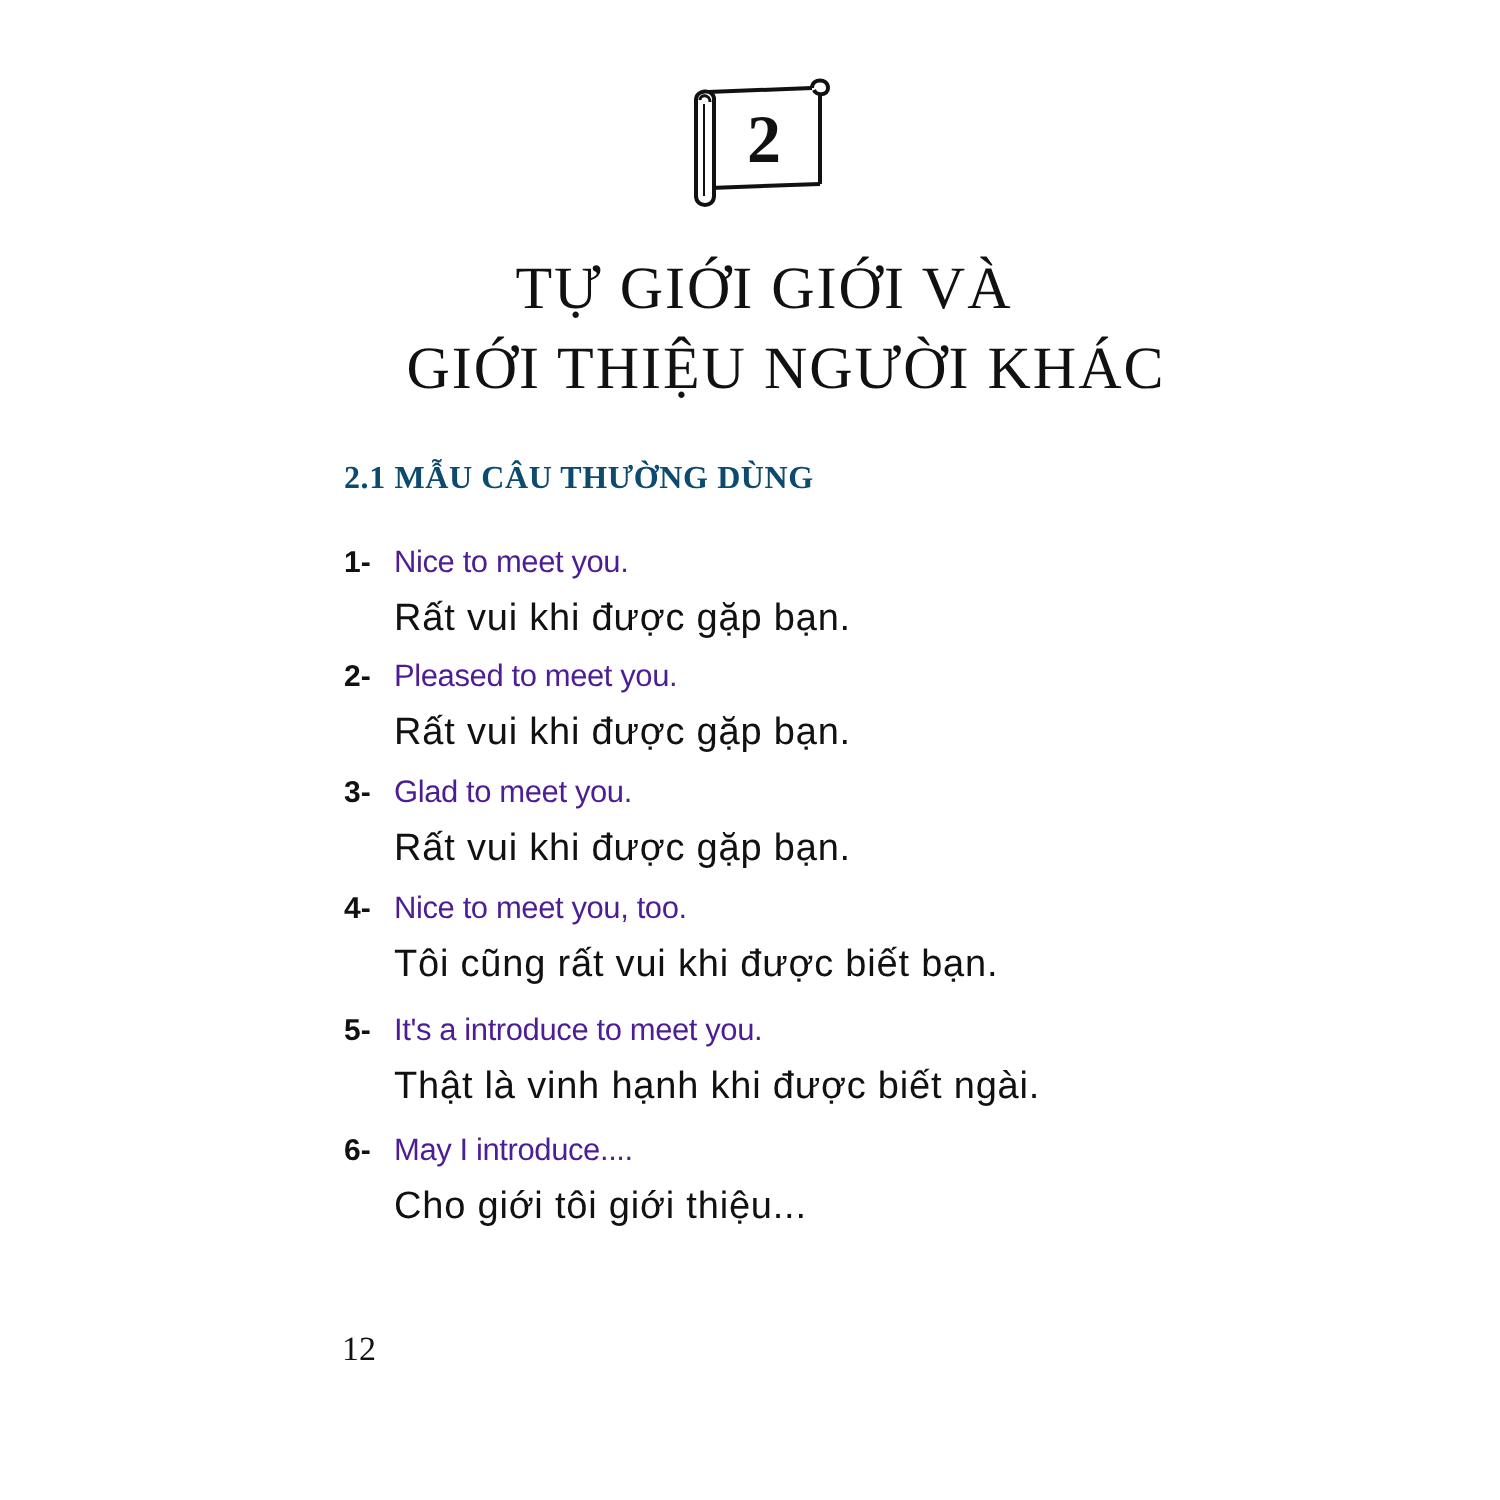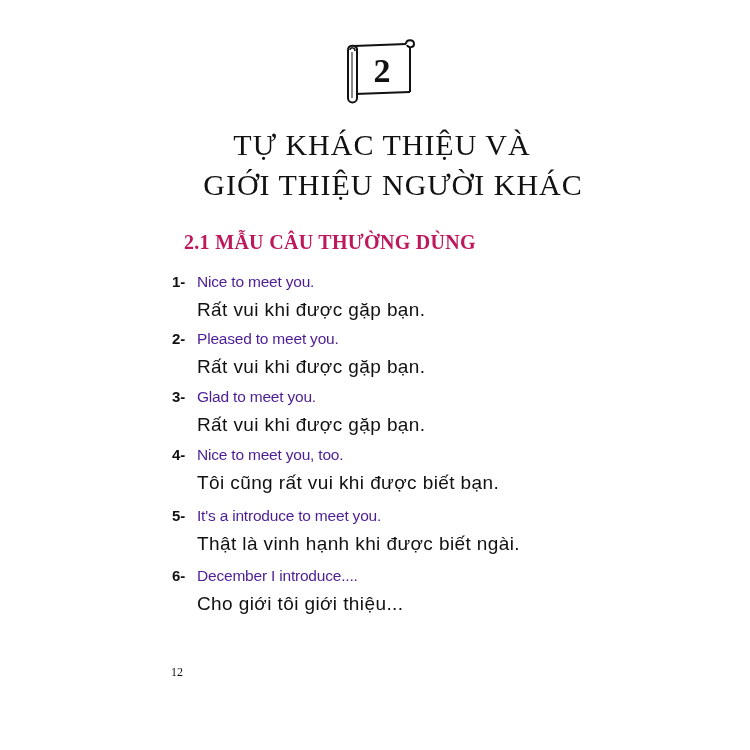--- a/index.html
+++ b/index.html
@@ -18,21 +18,21 @@
       position: absolute; left: 0; width: 750px; text-align: center;
       font-family: "Liberation Serif", "DejaVu Serif", serif;
       font-size: 30px; letter-spacing: 1px; color: #111;
     }
     .title-line-1 { top: 128px; padding-left: 14px; box-sizing: border-box; }
     .title-line-2 { top: 168px; padding-left: 36px; box-sizing: border-box; }
 
     .section-heading {
       position: absolute; left: 172px; top: 231px;
       font-family: "Liberation Serif", "DejaVu Serif", serif; font-weight: bold;
-      font-size: 20px; letter-spacing: 0.3px; color: #be185d; margin-left: 12px;
+      font-size: 16px; letter-spacing: 0.3px; color: #0c4a6e;
     }
 
     .phrase { position: absolute; left: 172px; }
     .phrase-num {
       position: absolute; left: 0; top: 0;
       font-family: "Liberation Sans", "DejaVu Sans", sans-serif; font-weight: bold;
       font-size: 15px; color: #111;
     }
     .phrase-en {
       position: absolute; left: 25px; top: 0; white-space: nowrap;
@@ -41,21 +41,21 @@
     }
     .phrase-vi {
       position: absolute; left: 25px; top: 26px; white-space: nowrap;
       font-family: Liberation Sans, sans-serif;
       font-size: 19px; color: #111; letter-spacing: 0.4px;
     }
 
     .page-number {
       position: absolute; left: 171px; top: 665px;
       font-family: "Liberation Serif", "DejaVu Serif", serif;
-      font-size: 12px; color: #111;
+      font-size: 17px; color: #111;
     }
   </style>
 </head>
 <body>
 
 <div class="page">
 
   <div class="chapter-badge">
     <svg viewBox="0 0 72 66" xmlns="http://www.w3.org/2000/svg">
 
@@ -66,21 +66,21 @@
 
       <path d="M11 56 L66 54" stroke="#111" stroke-width="2" fill="none"></path>
 
       <path d="M4 12 C4 7, 12 6, 13 11 L13 60 C13 66, 4 66, 4 60 Z" stroke="#111" stroke-width="2" fill="#fff"></path>
       <path d="M6 12 C6 9, 11 9, 11 13" stroke="#111" stroke-width="1.5" fill="none"></path>
       <path d="M8 14 L8 60" stroke="#111" stroke-width="1" fill="none"></path>
     </svg>
     <div class="chapter-number">2</div>
   </div>
 
-  <div class="chapter-title title-line-1">TỰ KHÁC THIỆU VÀ</div>
+  <div class="chapter-title title-line-1">TỰ GIỚI GIỚI VÀ</div>
   <div class="chapter-title title-line-2">GIỚI THIỆU NGƯỜI KHÁC</div>
 
   <div class="section-heading">2.1 MẪU CÂU THƯỜNG DÙNG</div>
 
   <div class="phrase" style="top:273px;">
     <span class="phrase-num">1-</span>
     <span class="phrase-en">Nice to meet you.</span>
     <span class="phrase-vi">Rất vui khi được gặp bạn.</span>
   </div>
 
@@ -103,18 +103,18 @@
   </div>
 
   <div class="phrase" style="top:507px;">
     <span class="phrase-num">5-</span>
     <span class="phrase-en">It's a introduce to meet you.</span>
     <span class="phrase-vi">Thật là vinh hạnh khi được biết ngài.</span>
   </div>
 
   <div class="phrase" style="top:567px;">
     <span class="phrase-num">6-</span>
-    <span class="phrase-en">December I introduce....</span>
+    <span class="phrase-en">May I introduce....</span>
     <span class="phrase-vi">Cho giới tôi giới thiệu...</span>
   </div>
 
   <div class="page-number">12</div>
 </div>
 
 </body></html>

